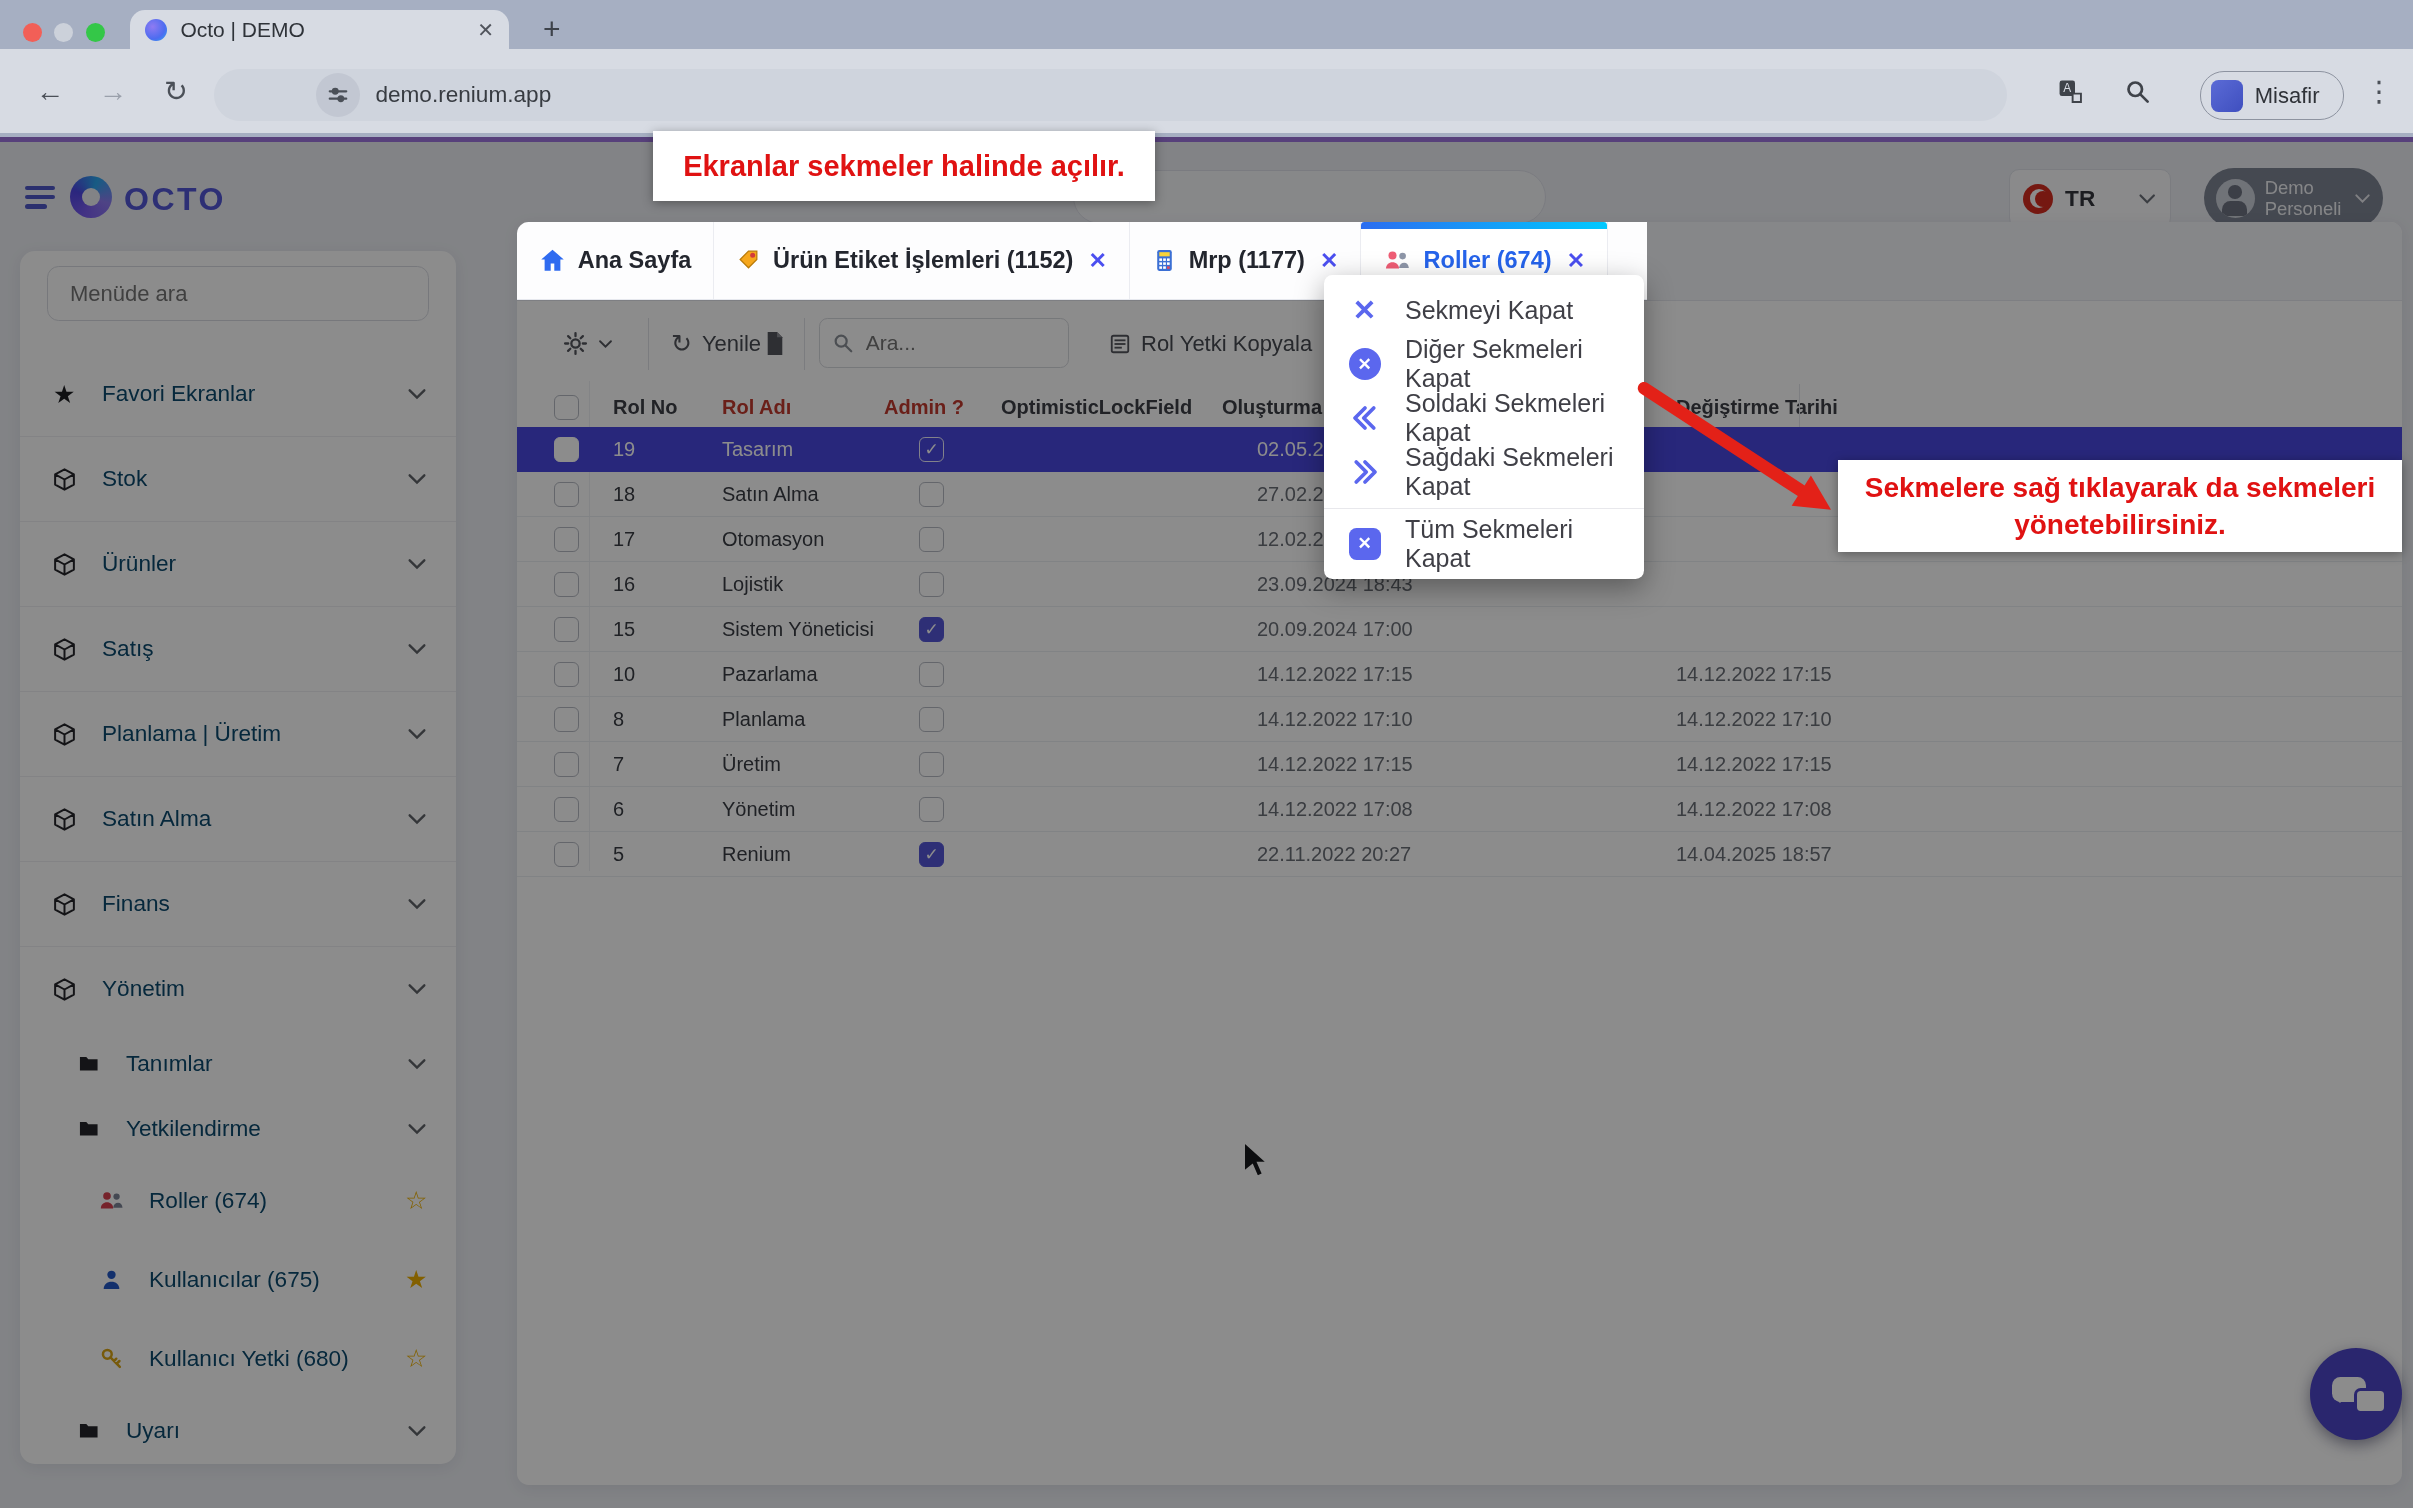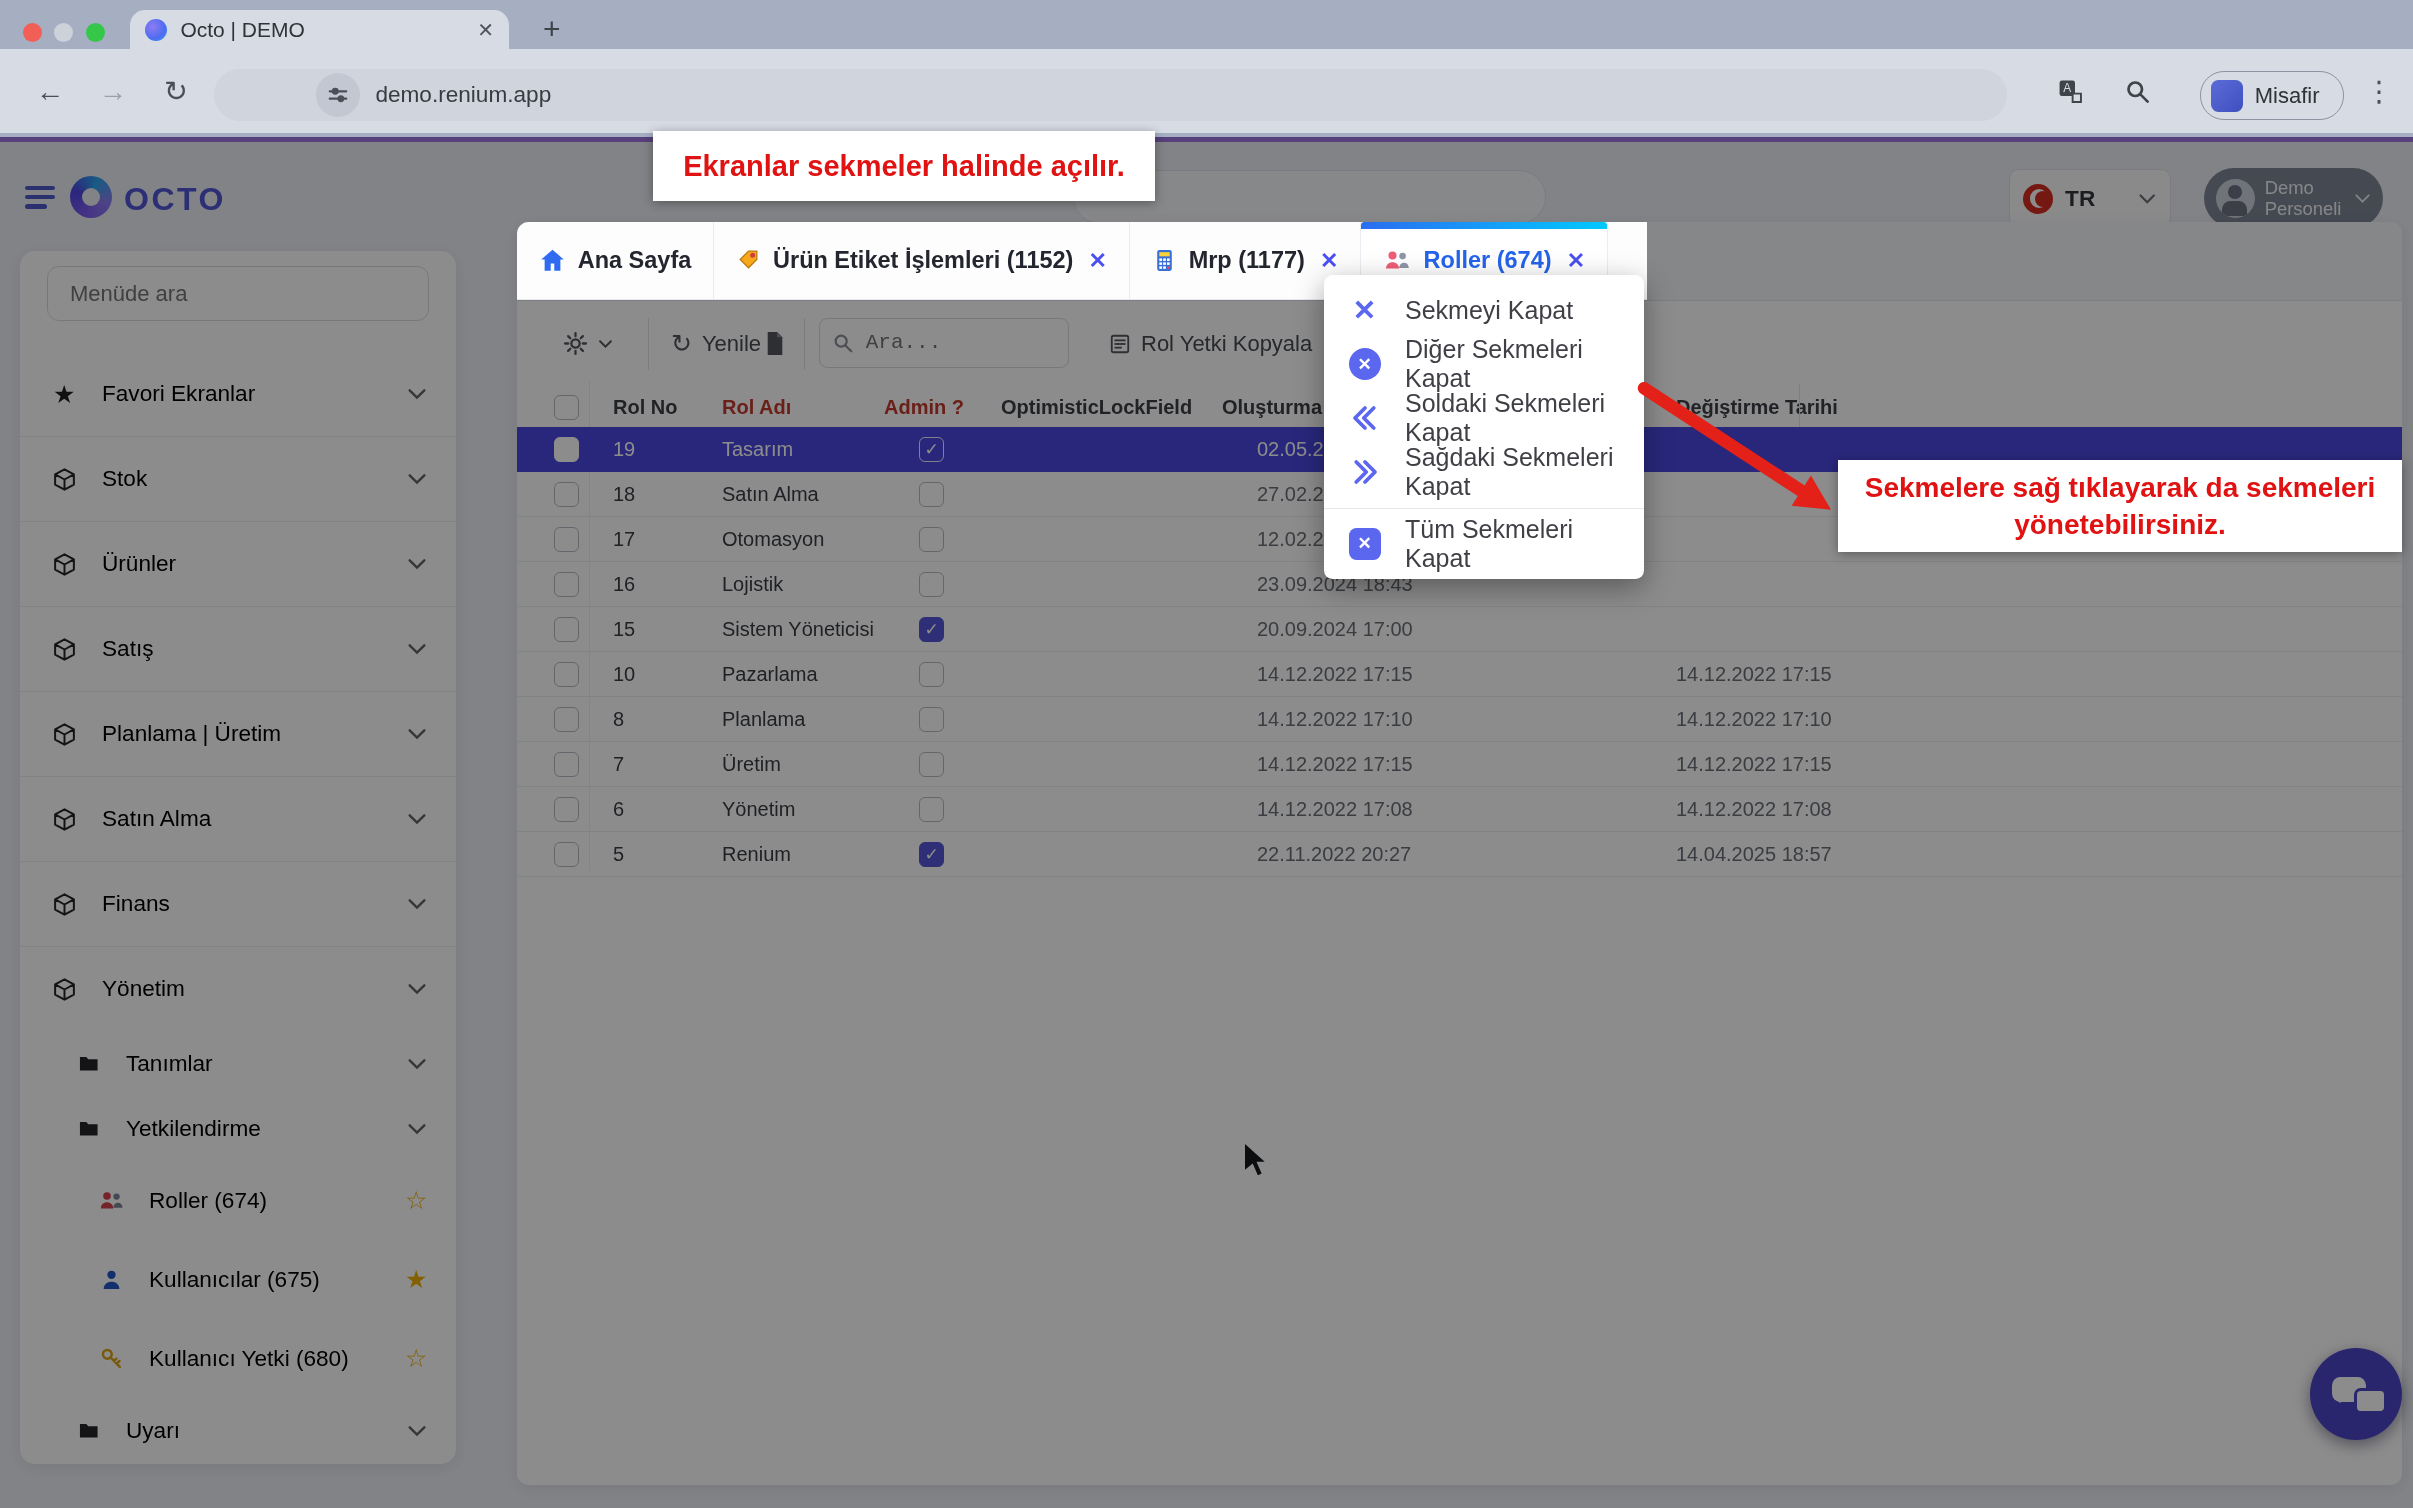--- a/index.html
+++ b/index.html
@@ -61,34 +61,34 @@
   .side-items{position:absolute;left:0;top:101px;width:436px;}
   .srow{position:relative;display:flex;align-items:center;}
   .srow.l0{height:84px;border-top:0.8px solid #efeff3;}
   .srow.l0:first-child{border-top:none;}
   .srow.l1{height:65px;}
   .srow.l2{height:79px;}
   .srow .ic{display:flex;align-items:center;justify-content:center;width:28.5px;height:28.5px;flex:0 0 auto;}
   .srow.l0 .ic{margin-left:30px;}
   .srow.l1 .ic{margin-left:54px;}
   .srow.l2 .ic{margin-left:77px;}
-  .srow .lbl{margin-left:23.5px;font-size:22.6px;color:#000000;flex:1;white-space:nowrap;overflow:hidden;}
+  .srow .lbl{margin-left:23.5px;font-size:22.6px;color:#0c4a6e;flex:1;white-space:nowrap;overflow:hidden;}
   .srow .acc{margin-right:28.5px;flex:0 0 auto;display:flex;align-items:center;}
   .star-acc{font-size:25px;color:#eeb000;}
 
   
   .main-card{position:absolute;left:517px;top:222px;width:1885px;height:1263px;background:#fff;border-radius:11.7px;
              box-shadow:0 3.4px 15px rgba(30,35,60,.08);}
   .strip-dim{position:absolute;left:0;top:0;width:1885px;height:78px;background:#f5f6f9;border-bottom:0.8px solid #e6e8ee;border-radius:11.7px 11.7px 0 0;}
   .toolbar{position:absolute;left:0;top:84px;width:1885px;height:75px;}
   .tbtn{position:absolute;top:0;height:75px;display:flex;align-items:center;gap:10px;font-size:22px;color:#474b52;}
   .vline{position:absolute;top:11.7px;width:0.8px;height:52px;background:#e0e2e8;}
   .tb-search{position:absolute;left:302px;top:11.7px;width:250px;height:50px;border:1.7px solid #d8dadf;border-radius:8.4px;
              box-sizing:border-box;display:flex;align-items:center;padding:0 11.7px;gap:10px;}
-  .tb-search input{border:none;outline:none;width:168px;font-size:21px;color:#8b5cf6;background:transparent;font-family:Liberation Mono, monospace;}
+  .tb-search input{border:none;outline:none;width:168px;font-size:21px;color:#8b5cf6;background:transparent;font-family:Liberation Sans, sans-serif;}
   .thead{position:absolute;left:0;top:162px;width:1641px;height:46px;border-bottom:0.8px solid #dcdee6;text-align:right;}
   .th{position:absolute;top:0;height:46px;display:flex;align-items:center;font-size:20px;font-weight:700;color:#3c3f46;white-space:nowrap;}
   .th.red{color:#c23a2e;}
   .col-sep{position:absolute;top:0;width:0.8px;height:46px;background:#e4e6ec;}
   .tbody{position:absolute;left:0;top:205px;width:1885px;}
   .trow{position:relative;height:44px;border-bottom:0.8px solid #eceef2;}
   .td{position:absolute;top:0;height:44px;display:flex;align-items:center;font-size:20px;color:#3a3d44;white-space:nowrap;}
   .td.date{color:#6b6f77;}
   .cbx{width:25px;height:25px;border:1.7px solid #b6bac3;border-radius:5.9px;box-sizing:border-box;background:#fff;
        display:flex;align-items:center;justify-content:center;font-size:17px;color:#fff;}

